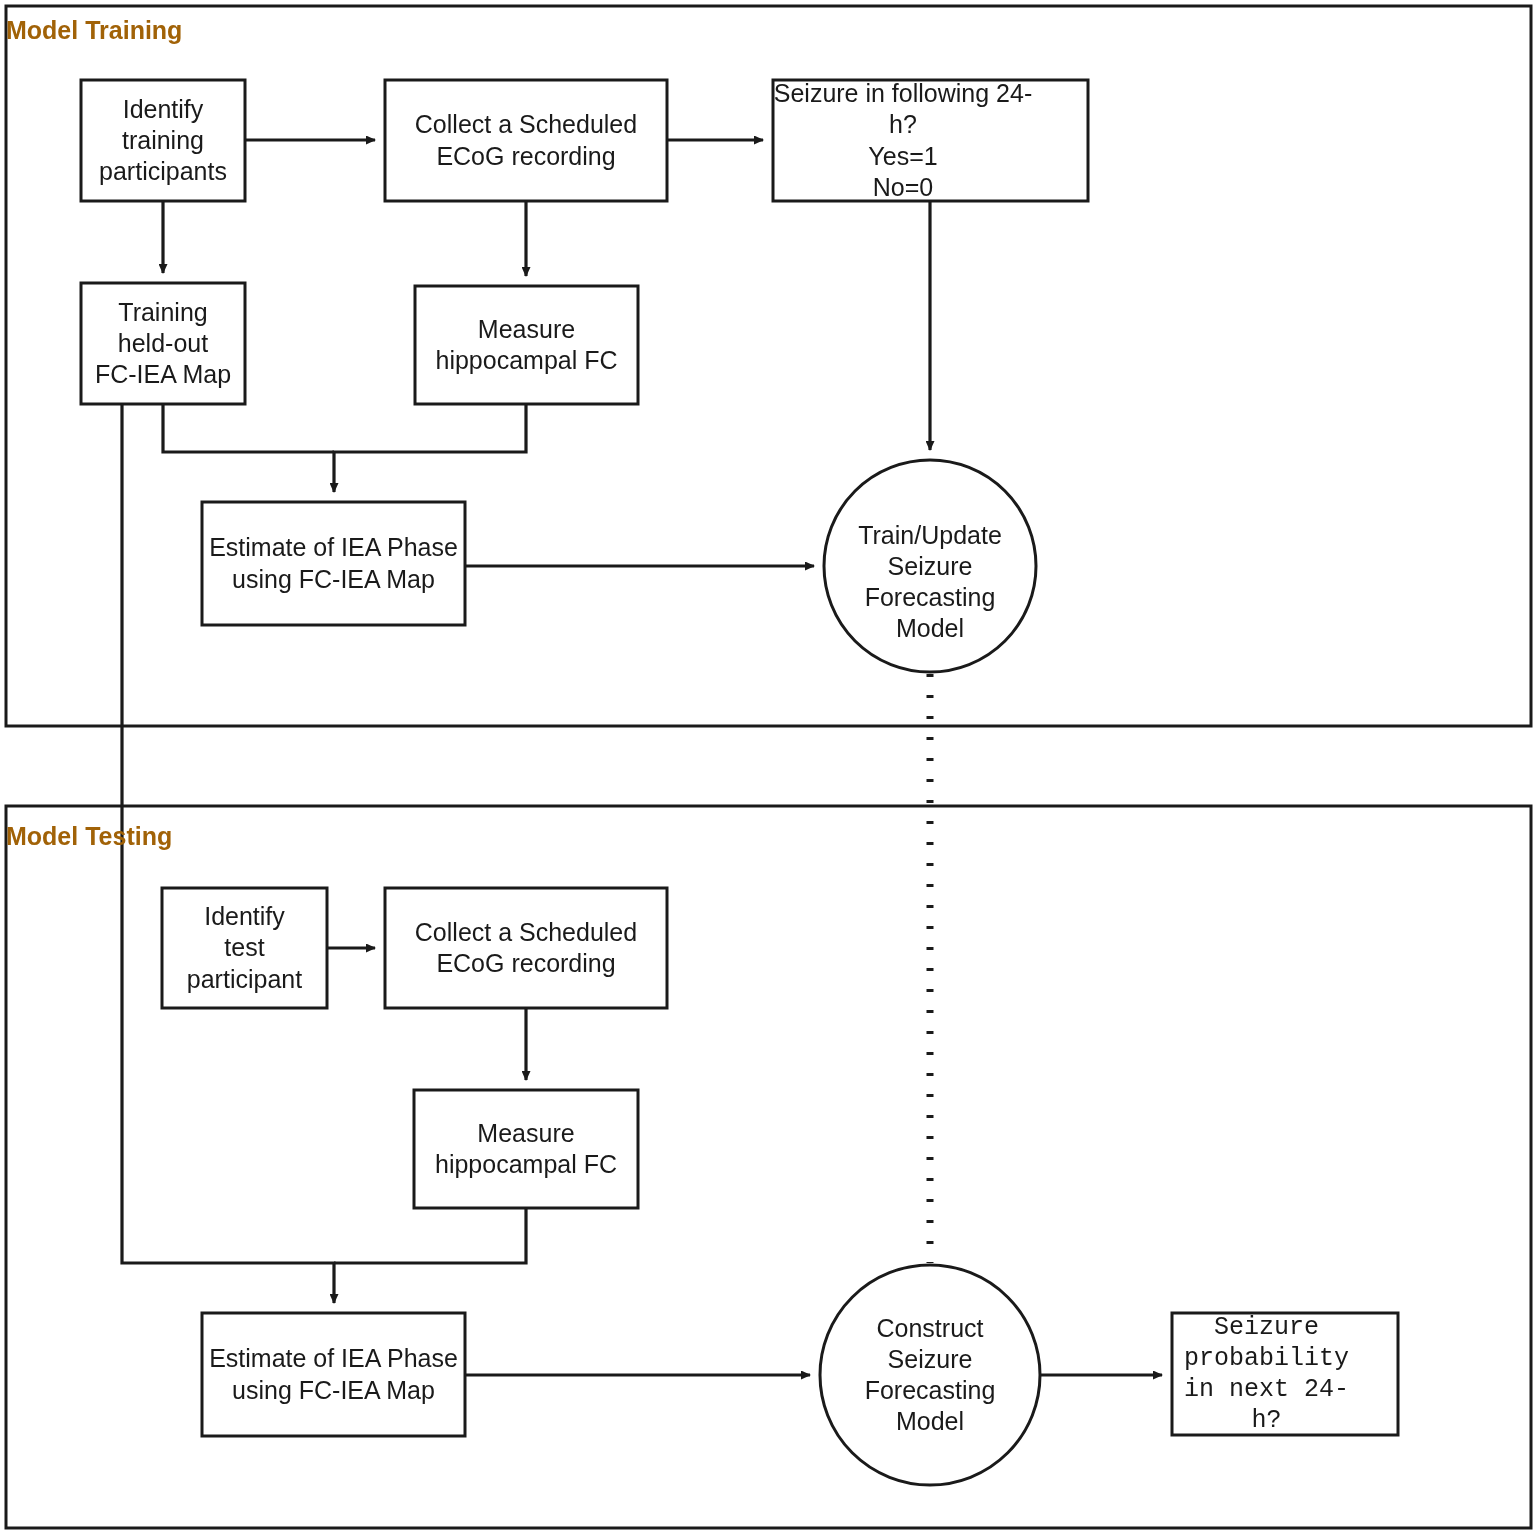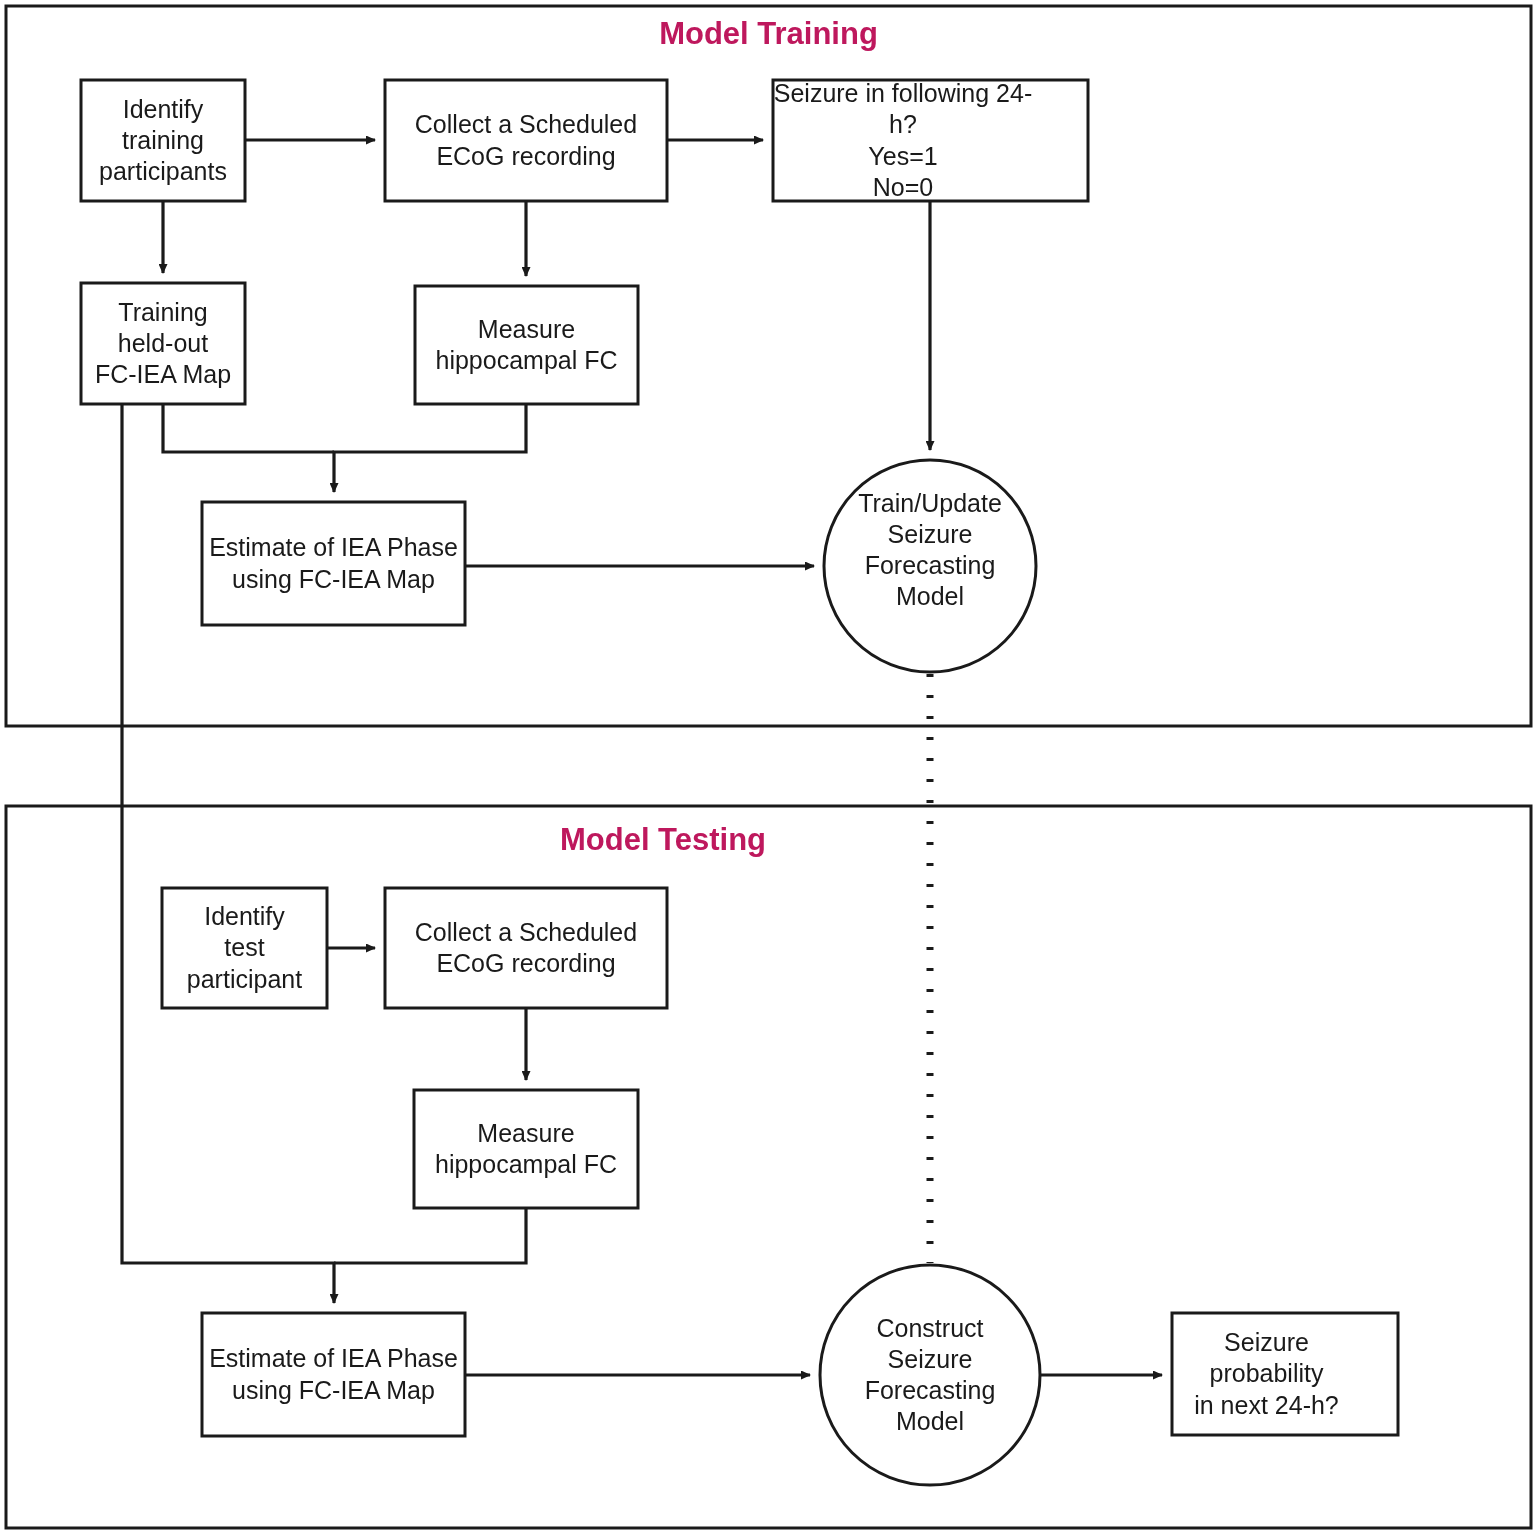--- a/index.html
+++ b/index.html
@@ -31,23 +31,22 @@
     color: #1a1a1a;
     font-size: 25px;
     line-height: 1.25;
     font-family: "Liberation Sans", sans-serif;
     pointer-events: none;
     white-space: pre-line;
   }
   .panel-title {
     position: absolute;
     font-weight: bold;
-    font-size: 31px;
-    color: #be185d;
-    text-align: center;
+    font-size: 25px;
+    color: #a16207;
     font-family: "Liberation Sans", sans-serif;
   }
 </style>
 </head>
 <body>
 
 <div id="stage">
 
   <svg width="1537" height="1534" viewBox="0 0 1537 1534">
     <defs>
@@ -123,21 +122,21 @@
   <div class="node-text" style="left:81px; top:283px; width:164px; height:121px;">Training
 held-out
 FC-IEA Map</div>
 
   <div class="node-text" style="left:415px; top:286px; width:223px; height:118px;">Measure
 hippocampal FC</div>
 
   <div class="node-text" style="left:202px; top:502px; width:263px; height:123px;">Estimate of IEA Phase
 using FC-IEA Map</div>
 
-  <div class="node-text" style="left:824px; top:444px; width:212px; height:212px;">Train/Update
+  <div class="node-text" style="left:824px; top:476px; width:212px; height:212px;">Train/Update
 Seizure
 Forecasting
 Model</div>
 
   <div class="node-text" style="left:162px; top:888px; width:165px; height:120px;">Identify
 test
 participant</div>
 
   <div class="node-text" style="left:385px; top:888px; width:282px; height:120px;">Collect a Scheduled
 ECoG recording</div>
@@ -146,16 +145,16 @@
 hippocampal FC</div>
 
   <div class="node-text" style="left:202px; top:1313px; width:263px; height:123px;">Estimate of IEA Phase
 using FC-IEA Map</div>
 
   <div class="node-text" style="left:820px; top:1265px; width:220px; height:220px;">Construct
 Seizure
 Forecasting
 Model</div>
 
-  <div class="node-text" style="left:1172px; top:1313px; width:189px; height:122px;">Seizure probability
+  <div class="node-text" style="left:1172px; top:1313px; width:189px; height:122px;font-family:Liberation Mono, monospace;">Seizure probability
 in next 24-h?</div>
 
 </div>
 
 </body></html>

